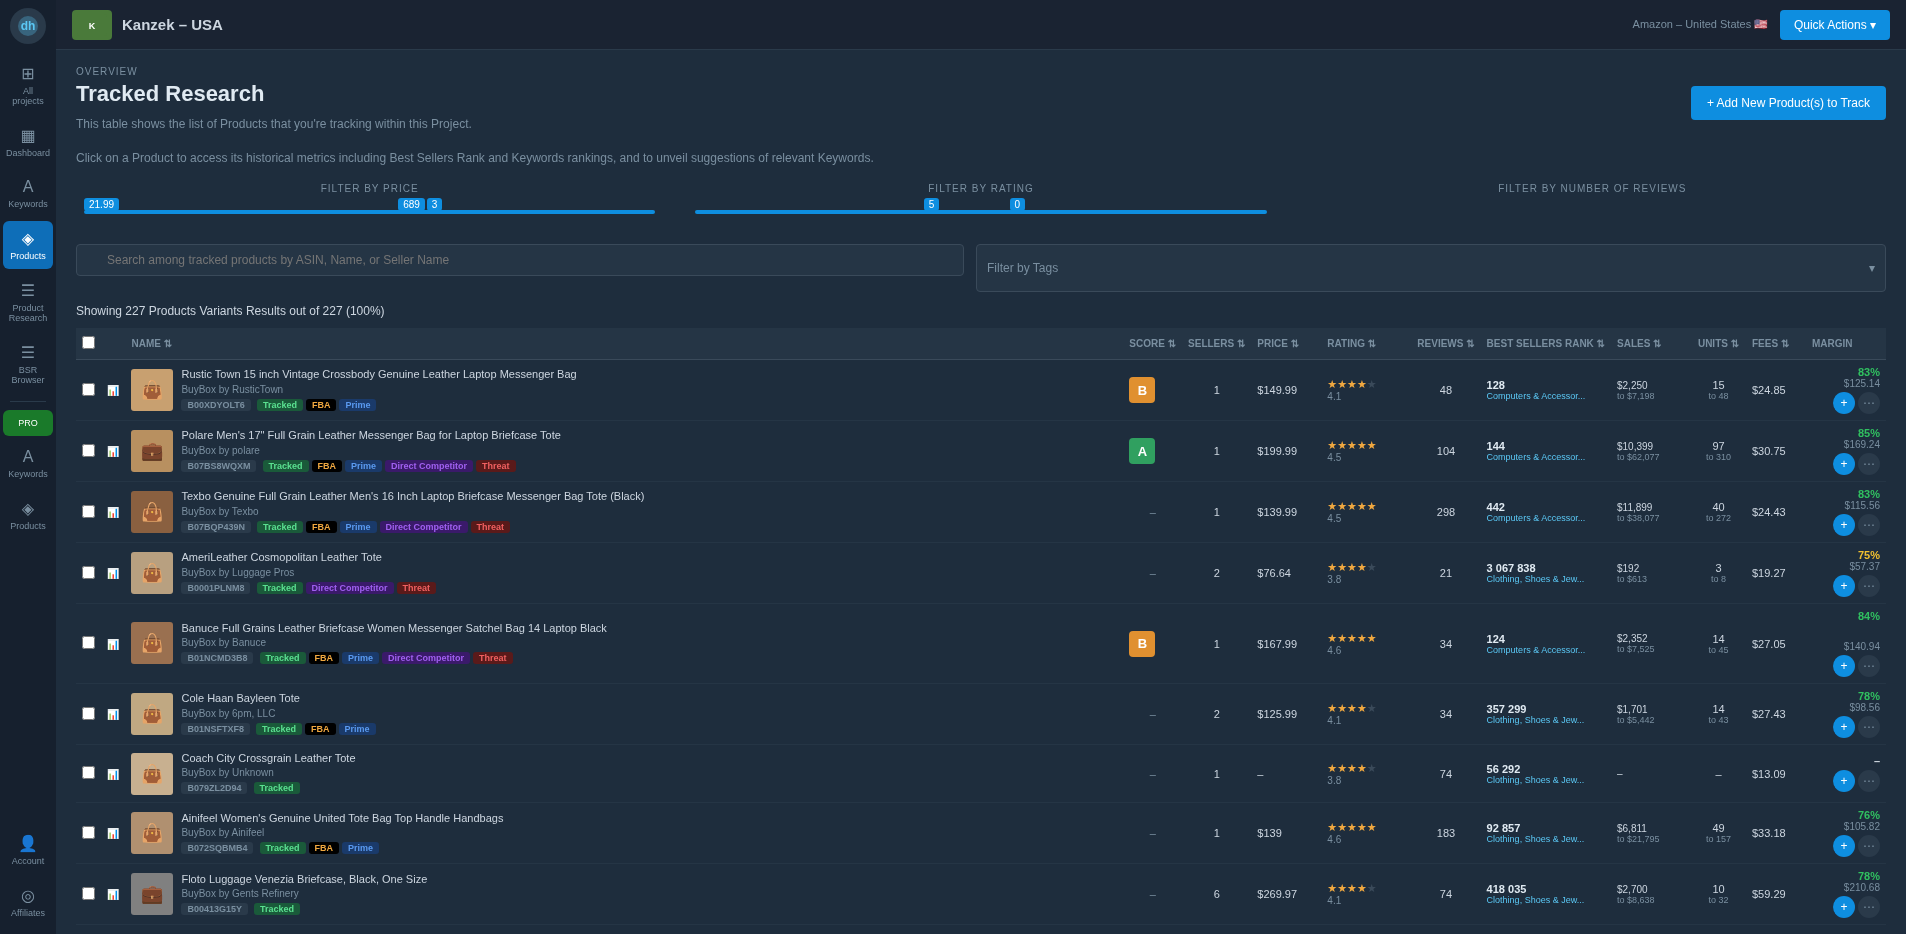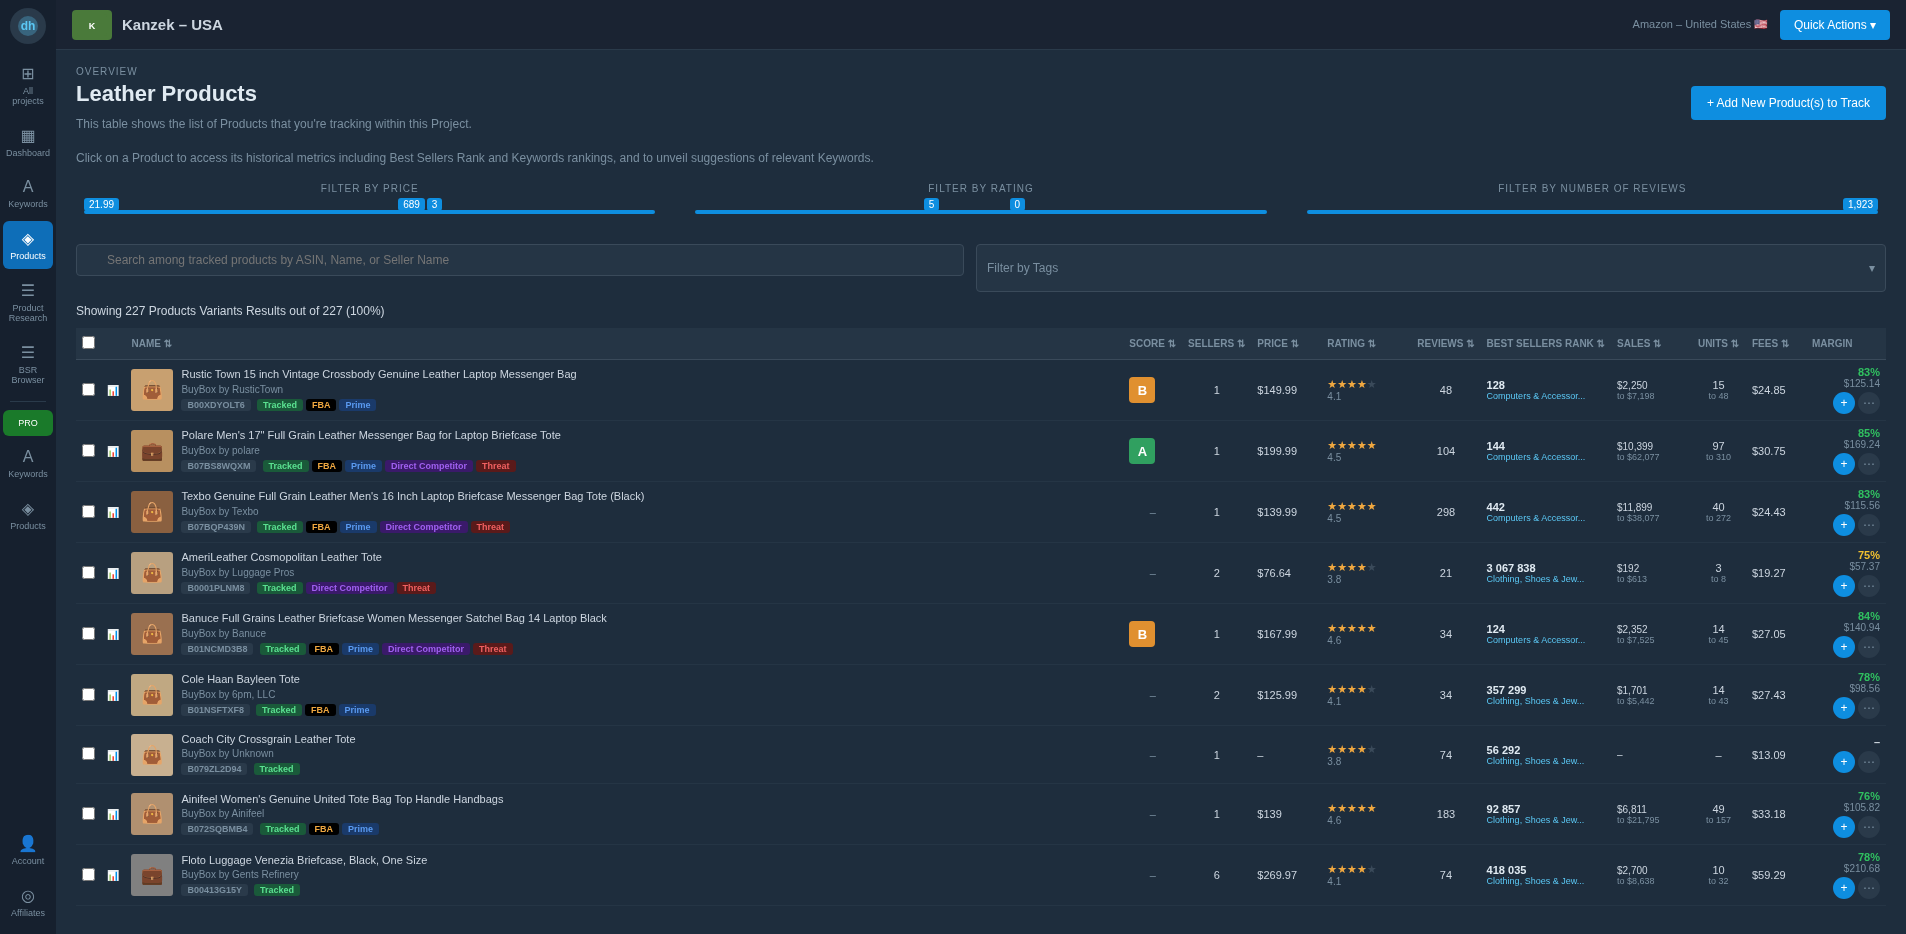--- a/index.html
+++ b/index.html
@@ -162,21 +162,21 @@
     </div>
     <div class="topbar-title">Kanzek – USA</div>
     <div class="topbar-region">Amazon – United States 🇺🇸</div>
     <button class="quick-actions-btn">Quick Actions ▾</button>
   </div>
 
   <div class="content">
     <div class="header-row">
       <div>
         <div class="overview-label">OVERVIEW</div>
-        <div class="page-title">Leather Products</div>
+        <div class="page-title">Tracked Research</div>
         <p class="page-desc" style="max-width:800px">This table shows the list of Products that you're tracking within this Project.</p>
         <p class="page-desc" style="max-width:800px">Click on a Product to access its historical metrics including Best Sellers Rank and Keywords rankings, and to unveil suggestions of relevant Keywords.</p>
       </div>
       <button class="add-btn" style="margin-top:20px">+ Add New Product(s) to Track</button>
     </div>
 
     <div class="filters-row">
       <div class="filter-group">
         <div class="filter-label">FILTER BY PRICE</div>
         <div style="position:relative; height:24px; margin: 4px 8px;">
@@ -191,25 +191,20 @@
         <div class="filter-label">FILTER BY RATING</div>
         <div style="position:relative;height:24px;margin:0 8px;">
           <div style="position:absolute;top:10px;left:0;right:0;height:4px;background:#0e8ee0;border-radius:2px;"></div>
           <div style="position:absolute;top:-2px;left:40%;background:#0e8ee0;color:#fff;padding:1px 5px;border-radius:3px;font-size:10px;">5</div>
           <div style="position:absolute;top:-2px;left:55%;background:#0e8ee0;color:#fff;padding:1px 5px;border-radius:3px;font-size:10px;">0</div>
           <input type="range" style="position: absolute; top: 0px; left: 0px; right: 0px; width: 100%; opacity: 0; cursor: pointer;" min="0" max="5" value="3">
         </div>
       </div>
       <div class="filter-group">
         <div class="filter-label">FILTER BY NUMBER OF REVIEWS</div>
-        <div style="position:relative;height:24px;margin:0 8px;">
-          <div style="position:absolute;top:10px;left:0;right:0;height:4px;background:#0e8ee0;border-radius:2px;"></div>
-          <div style="position:absolute;top:-2px;right:0;background:#0e8ee0;color:#fff;padding:1px 5px;border-radius:3px;font-size:10px;">1,923</div>
-          <input type="range" style="position: absolute; top: 0px; left: 0px; right: 0px; width: 100%; opacity: 0; cursor: pointer;" min="0" max="5000" value="2500">
-        </div>
       </div>
     </div>
 
     <div class="search-row">
       <div class="search-wrapper">
         <span class="search-icon-inner">🔍</span>
         <input class="search-input" type="text" style="width: 100%;" placeholder="Search among tracked products by ASIN, Name, or Seller Name">
       </div>
       <div class="tags-filter">
         <span>Filter by Tags</span>
@@ -463,21 +458,21 @@
       <div class="sales-range">$2,352</div>
       <div class="sales-to">to $7,525</div>
     </td>
     <td style="text-align:center;">
       <div>14</div>
       <div class="sales-to">to 45</div>
     </td>
     <td class="fees-col">$27.05</td>
     <td style="text-align:right;">
       <div style="font-weight:700;color:#30c060;">84%</div>
-      <div style="font-size:10px;color:#7a8fa0;">$140.94</div>
+      <div style="font-size:10px;color:#7a8fa0;margin-top:19px;">$140.94</div>
       <div style="display:flex;gap:3px;justify-content:flex-end;margin-top:3px;">
         <button class="action-btn">+</button>
         <button class="action-more">⋯</button>
       </div>
     </td>
   </tr>
             <tr>
     <td class="checkbox-cell"><input type="checkbox" style=""></td>
     <td><span class="trend-icon">📊</span></td>
     <td style="cursor:pointer;">

